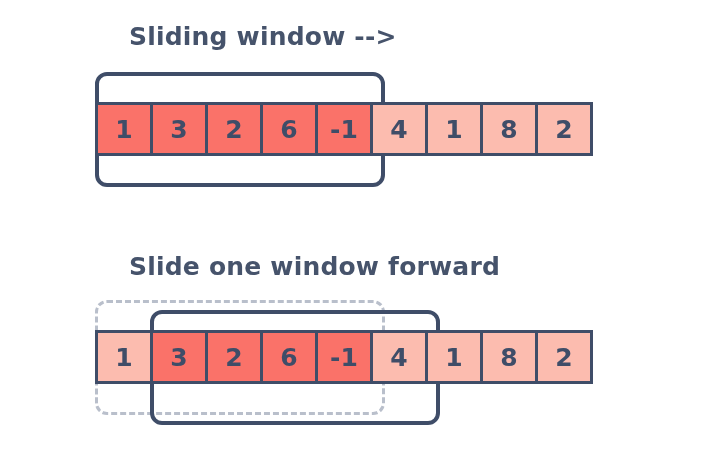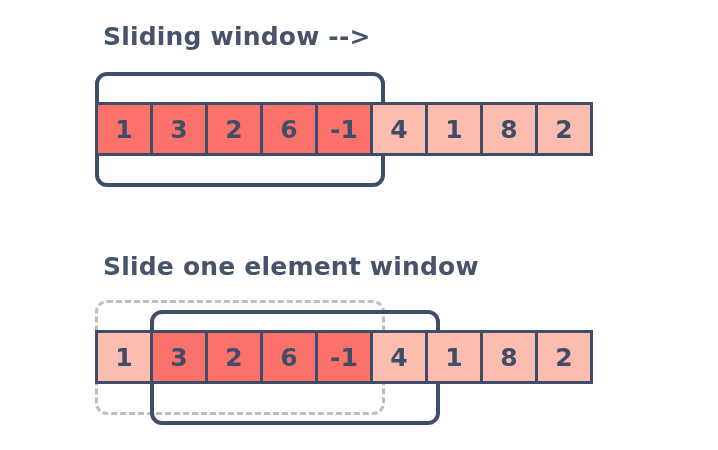--- a/index.html
+++ b/index.html
@@ -24,20 +24,21 @@
 
   
   .section-title {
     position: absolute;
     font-family: "DejaVu Sans", sans-serif;
     font-size: 25px;
     font-weight: 600;
     color: #46536b;
     letter-spacing: 0.2px;
     white-space: nowrap;
+    margin-left: 26px;
   }
   #title-1 { left: 103px; top: 22px; }
   #title-2 { left: 103px; top: 252px; }
 
   
   .array-row {
     position: absolute;
     display: flex;
     flex-direction: row;
   }
@@ -112,21 +113,21 @@
     <div class="cell active">3</div>
     <div class="cell active">2</div>
     <div class="cell active">6</div>
     <div class="cell active">-1</div>
     <div class="cell inactive">4</div>
     <div class="cell inactive">1</div>
     <div class="cell inactive">8</div>
     <div class="cell inactive">2</div>
   </div>
 
-  <div class="section-title" id="title-2">Slide one element window</div>
+  <div class="section-title" id="title-2">Slide one window forward</div>
 
   <div class="window-frame ghost" id="window-2-ghost"></div>
 
   <div class="window-frame" id="window-2"></div>
 
   <div class="array-row" id="row-2">
     <div class="cell inactive">1</div>
     <div class="cell active">3</div>
     <div class="cell active">2</div>
     <div class="cell active">6</div>

